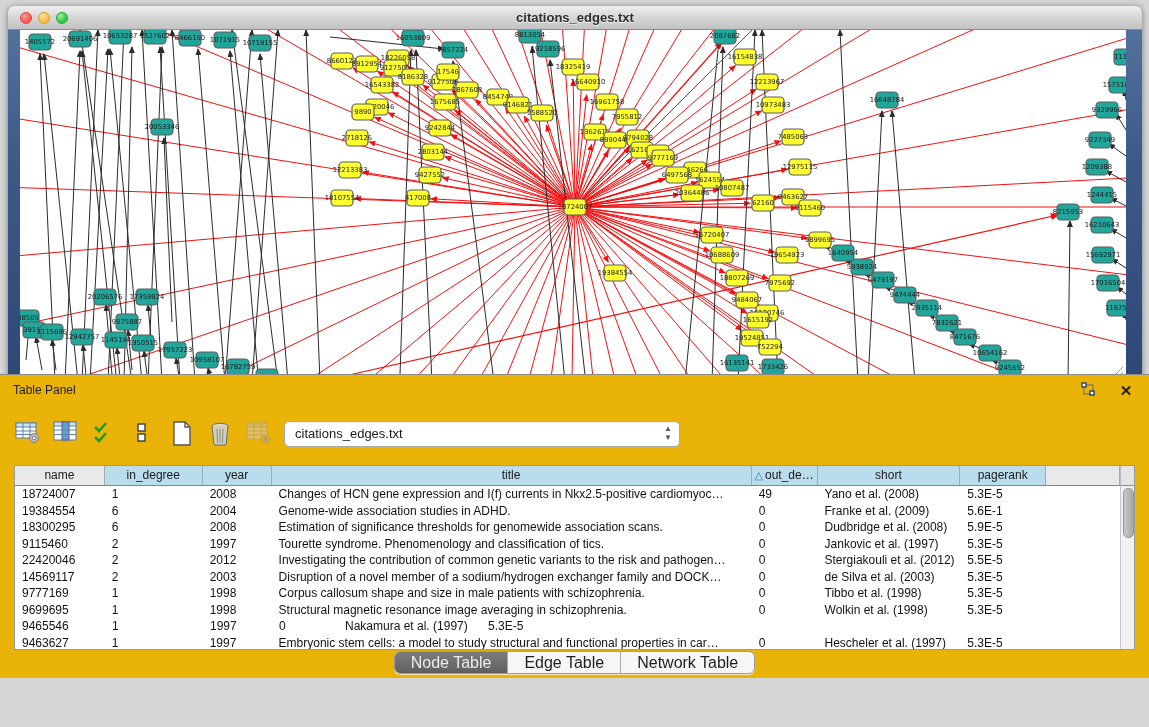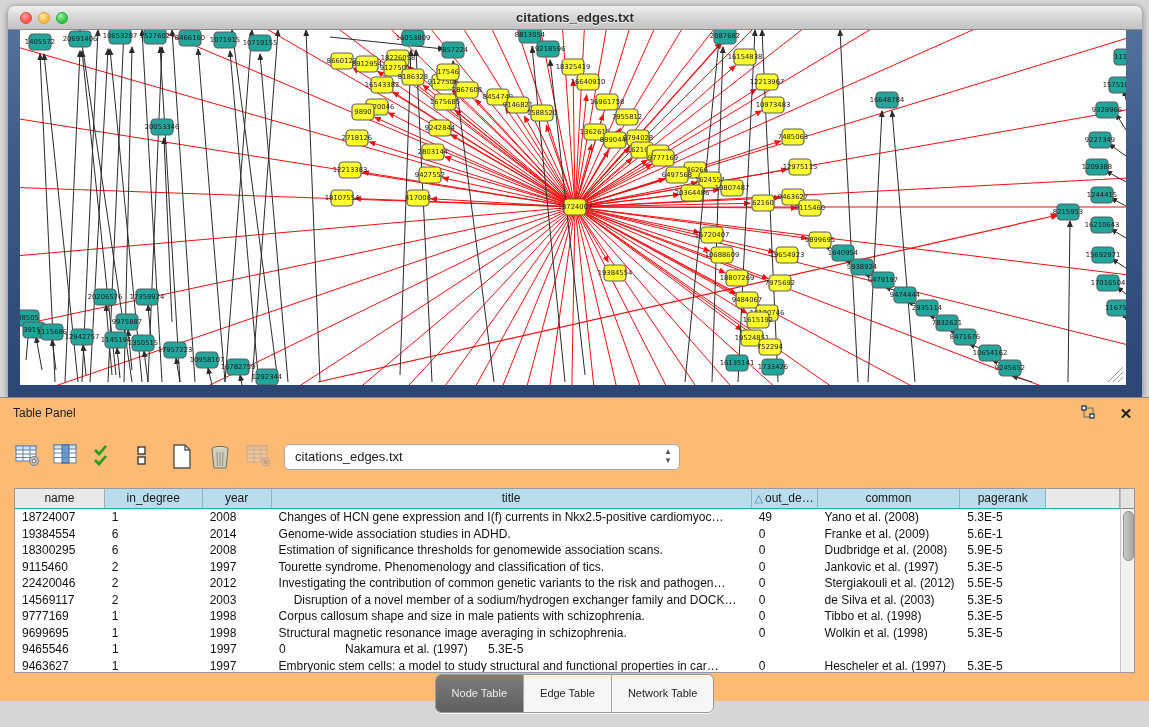--- a/index.html
+++ b/index.html
@@ -15,21 +15,21 @@
   .titlebar .title{position:absolute;left:0;right:0;top:4px;text-align:center;font-size:13px;
     color:#2e2e2e;font-weight:bold;text-shadow:0 1px 0 #f5f5f5;}
   .tl{position:absolute;top:6px;width:12px;height:12px;border-radius:50%;box-sizing:border-box;}
   .tl.red{left:12px;background:radial-gradient(circle at 35% 30%,#ff9d99,#fc5753 60%);border:1px solid #d94643;}
   .tl.yellow{left:30px;background:radial-gradient(circle at 35% 30%,#ffe9a8,#fdbc40 60%);border:1px solid #d8a136;}
   .tl.green{left:48px;background:radial-gradient(circle at 35% 30%,#a8f2a2,#33c748 60%);border:1px solid #2aa63c;}
   .net-canvas{position:absolute;left:12px;top:24px;width:1106px;height:355px;background:#ffffff;overflow:hidden;}
   .net-canvas svg{display:block;}
 
   
-  .table-panel{position:absolute;left:0;top:397px;width:1149px;height:303px;background:#fdba74;
+  .table-panel{position:absolute;left:0;top:374px;width:1149px;height:303px;background:#eab308;
     border-top:1px solid #8a8a8a;}
   .panel-title{position:absolute;left:13px;top:8px;font-size:12px;color:#1c1c1c;}
   .panel-btn{position:absolute;top:7px;width:18px;height:18px;text-align:center;line-height:18px;cursor:default;}
   .float-btn{right:52px;}
   .close-btn{right:14px;font-size:15px;font-weight:bold;color:#222;}
 
   .toolbar{position:absolute;left:14px;top:44px;height:34px;}
   .tool{display:inline-block;vertical-align:middle;width:28px;height:28px;margin-right:6px;position:relative;}
   .tool svg{position:absolute;left:1px;top:2px;}
   .fx{font-family:"Liberation Serif",serif;font-style:italic;font-weight:bold;font-size:15px;color:#222;
@@ -54,21 +54,21 @@
   .tbl-scroll{position:absolute;right:0;top:20px;bottom:0;width:14px;background:#f2f2f2;
     border-left:1px solid #c8c8c8;box-sizing:border-box;}
   .tbl-corner{position:absolute;right:0;top:0;width:14px;height:20px;background:#e4e4e4;
     border-bottom:1px solid #8a8a8a;border-left:1px solid #bdbdbd;box-sizing:border-box;}
   .thumb{position:absolute;left:2px;top:2px;width:9px;height:48px;border-radius:5px;
     background:linear-gradient(90deg,#c9c9c9,#a8a8a8);border:1px solid #979797;}
 
   .tabs{position:absolute;left:0;right:0;top:276px;text-align:center;}
   .seg-group{display:inline-flex;border:1px solid #9a9a9a;border-radius:6px;overflow:hidden;
     background:#f6f6f6;box-shadow:0 1px 0 rgba(255,255,255,.7);}
-  .seg{padding:8px 16px;height:21px;line-height:21px;font-size:11px;color:#1e1e1e;border-right:1px solid #a8a8a8;}
+  .seg{padding:0 16px;height:21px;line-height:21px;font-size:16px;color:#1e1e1e;border-right:1px solid #a8a8a8;}
   .seg:last-child{border-right:none;}
   .seg.selected{background:linear-gradient(180deg,#7d7d7d,#5f5f5f);color:#ececec;}
 
   .status-bar{position:absolute;left:0;top:700px;width:1149px;height:27px;background:#e4e4e4;
     border-top:1px solid #c2c2c2;}
   .mem-label{position:absolute;right:44px;top:7px;font-size:12px;color:#1c1c1c;}
   .mem-dot{position:absolute;right:18px;top:5px;width:15px;height:15px;border-radius:50%;
     background:radial-gradient(circle at 35% 30%,#9bec7e,#49c431 65%);border:1px solid #57a546;box-sizing:border-box;}
 </style>
 </head>
@@ -795,39 +795,39 @@
       </span>
     </div>
 
     <div class="tbl">
       <div class="tbl-head" id="tbl-head">
           <div class="th gray" style="width: 90px;">name</div>
           <div class="th" style="width: 98px;">in_degree</div>
           <div class="th" style="width: 69px;">year</div>
           <div class="th" style="width: 481px;">title</div>
           <div class="th" style="width: 66px;"><span class="sort-tri">△</span>out_de…</div>
-          <div class="th" style="width: 143px;">common</div>
+          <div class="th" style="width: 143px;">short</div>
           <div class="th" style="width: 86px;">pagerank</div>
           <div class="th gray" style="width: 74px;"></div>
         </div>
       <div class="tbl-body" id="tbl-body">
           <div class="tr">
             <div class="td" style="width: 90px;">18724007</div>
             <div class="td" style="width: 98px;">1</div>
             <div class="td" style="width: 69px;">2008</div>
             <div class="td" style="width: 481px;">Changes of HCN gene expression and I(f) currents in Nkx2.5-positive cardiomyoc…</div>
             <div class="td" style="width: 66px;">49</div>
             <div class="td" style="width: 143px;">Yano et al. (2008)</div>
             <div class="td" style="width: 86px;">5.3E-5</div>
             <div class="td" style="width: 74px;"></div>
           </div>
           <div class="tr">
             <div class="td" style="width: 90px;">19384554</div>
             <div class="td" style="width: 98px;">6</div>
-            <div class="td" style="width: 69px;">2014</div>
+            <div class="td" style="width: 69px;">2004</div>
             <div class="td" style="width: 481px;">Genome-wide association studies in ADHD.</div>
             <div class="td" style="width: 66px;">0</div>
             <div class="td" style="width: 143px;">Franke et al. (2009)</div>
             <div class="td" style="width: 86px;">5.6E-1</div>
             <div class="td" style="width: 74px;"></div>
           </div>
           <div class="tr">
             <div class="td" style="width: 90px;">18300295</div>
             <div class="td" style="width: 98px;">6</div>
             <div class="td" style="width: 69px;">2008</div>
@@ -854,21 +854,21 @@
             <div class="td" style="width: 481px;">Investigating the contribution of common genetic variants to the risk and pathogen…</div>
             <div class="td" style="width: 66px;">0</div>
             <div class="td" style="width: 143px;">Stergiakouli et al. (2012)</div>
             <div class="td" style="width: 86px;">5.5E-5</div>
             <div class="td" style="width: 74px;"></div>
           </div>
           <div class="tr">
             <div class="td" style="width: 90px;">14569117</div>
             <div class="td" style="width: 98px;">2</div>
             <div class="td" style="width: 69px;">2003</div>
-            <div class="td" style="width: 481px; text-align: center;">Disruption of a novel member of a sodium/hydrogen exchanger family and DOCK…</div>
+            <div class="td" style="width: 481px;">Disruption of a novel member of a sodium/hydrogen exchanger family and DOCK…</div>
             <div class="td" style="width: 66px;">0</div>
             <div class="td" style="width: 143px;">de Silva et al. (2003)</div>
             <div class="td" style="width: 86px;">5.3E-5</div>
             <div class="td" style="width: 74px;"></div>
           </div>
           <div class="tr">
             <div class="td" style="width: 90px;">9777169</div>
             <div class="td" style="width: 98px;">1</div>
             <div class="td" style="width: 69px;">1998</div>
             <div class="td" style="width: 481px;">Corpus callosum shape and size in male patients with schizophrenia.</div>

